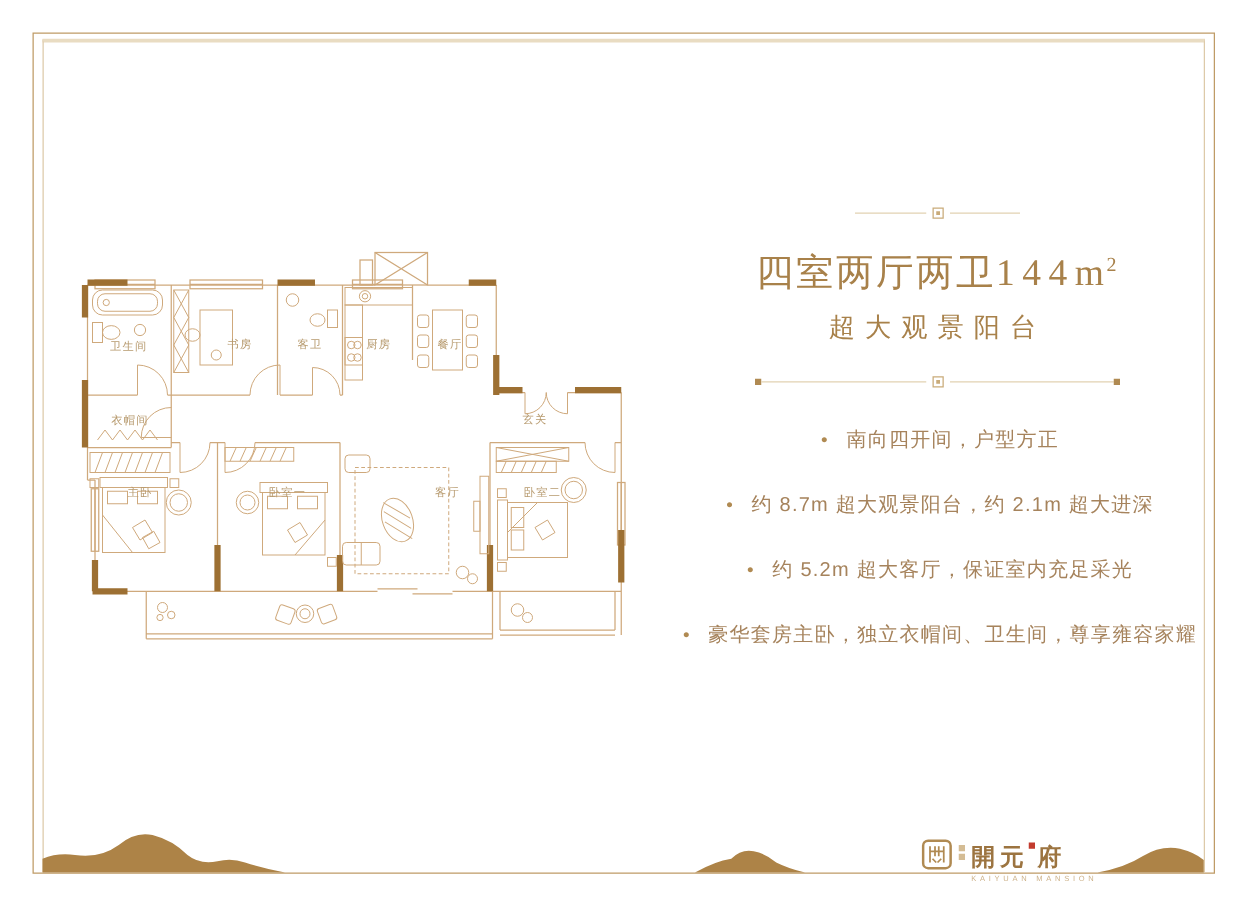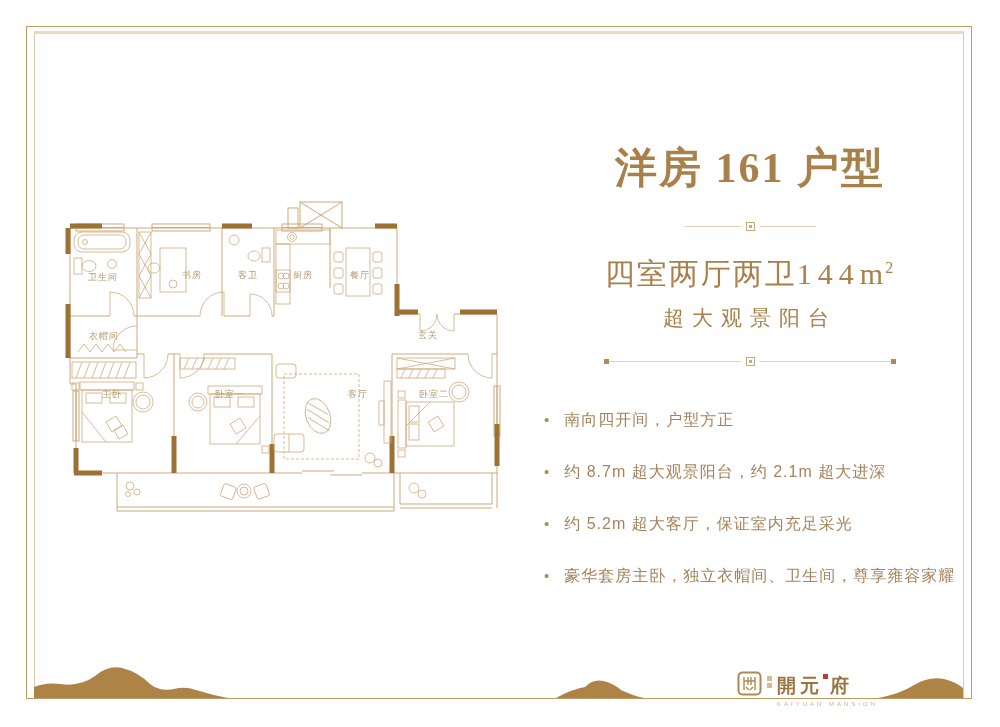--- a/index.html
+++ b/index.html
@@ -25,21 +25,21 @@
                 background:#c9ab79;}
   .divider .cap{width:5px;height:5px;background:#b08a52;flex:0 0 auto;}
   .divider.short{width:132px;margin:26px auto 0;}
   .divider.long{width:292px;margin:25px auto 0;}
   .area-line{margin-top:23px;font-family:"Liberation Serif","DejaVu Serif",serif;
              font-size:30px;color:#a8814a;letter-spacing:2px;}
   .area-line .num{letter-spacing:6px;}
   .area-line sup{font-size:16px;}
   .layout-line{margin-top:9px;font-family:"Liberation Serif","DejaVu Serif",serif;
                font-size:21px;color:#a8814a;letter-spacing:8px;}
-  .features{margin:44px 0 0 0;padding:0 0 0 4px;list-style:none;text-align:left;}
+  .features{margin:32px 0 0 0;padding:0 0 0 4px;list-style:none;text-align:center;}
   .features li{margin:0 0 31px 0;font-size:16px;color:#a6835c;letter-spacing:1px;}
   .features .dot{color:#b08a52;margin-right:14px;font-size:15px;}
 
   
   .plan{position:absolute;left:62px;top:196px;}
   .tl{stroke:#cfa97c;fill:none;stroke-width:1;}
   .wl{stroke:#9d7033;fill:none;stroke-width:5;}
   .fn{stroke:#cfa97c;fill:none;stroke-width:0.8;}
   .dash{stroke-dasharray:3 2;}
   .room-label{font-family:"Liberation Sans","DejaVu Sans",sans-serif;
@@ -232,21 +232,20 @@
     <text class="room-label" x="42" y="143">衣帽间</text>
     <text class="room-label" x="366" y="142">玄关</text>
     <text class="room-label" x="50" y="201">主卧</text>
     <text class="room-label" x="168" y="201">卧室一</text>
     <text class="room-label" x="296" y="201">客厅</text>
     <text class="room-label" x="372" y="201">卧室二</text>
   </g>
 </svg>
 
 <div class="right-col">
-  <h1 class="title">洋房 161 户型</h1>
 
   <div class="divider short">
     <span class="line"></span>
     <span class="orn"></span>
     <span class="line"></span>
   </div>
 
   <div class="area-line">
     <span>四室两厅两卫</span><span class="num">144</span><span>m</span><sup>2</sup>
   </div>

